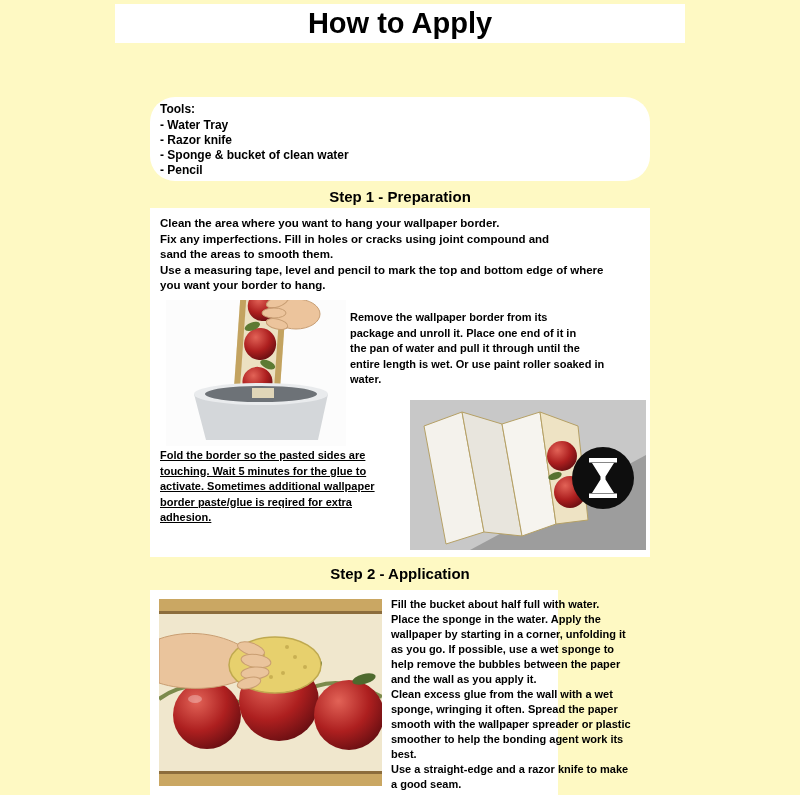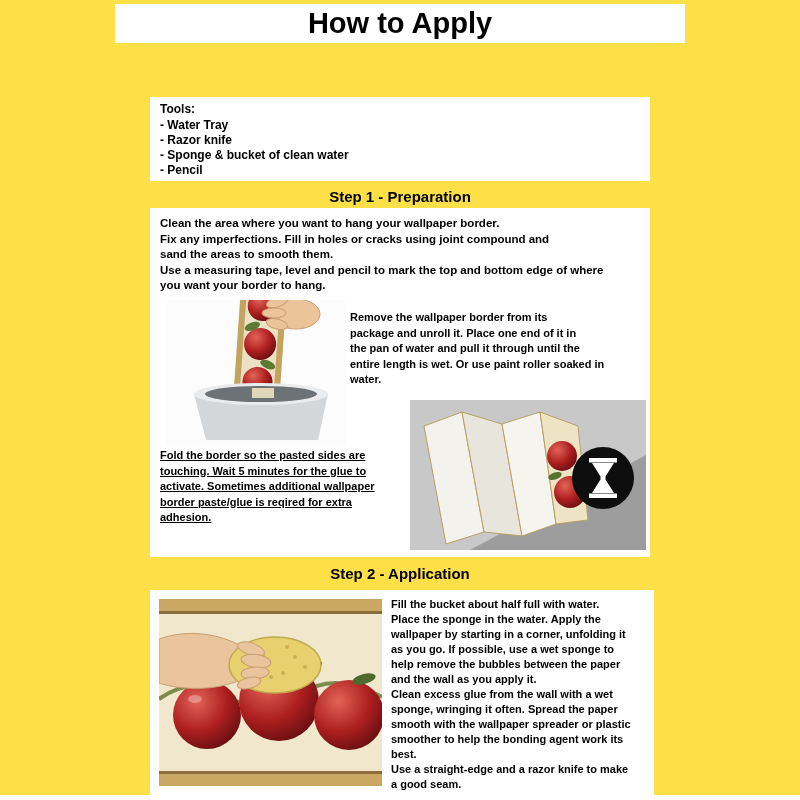--- a/index.html
+++ b/index.html
@@ -1,49 +1,49 @@
 <!DOCTYPE html>
 <html><head>
 <meta charset="utf-8">
 <style>
   * { margin:0; padding:0; box-sizing:border-box; }
   html,body { width:800px; height:800px; }
   .page {
     position:relative; width:800px; height:800px;
-    background:#fde047;
+    background:#fef9c3;
     font-family:"Liberation Sans", sans-serif;
     font-weight:bold; color:#000; overflow:hidden;
   }
   .panel { position:absolute; background:#fff; }
   .txt { position:absolute; white-space:pre-line; }
 
   #title1 { left:115px; top:4px; width:570px; height:39px;
             text-align:center; font-size:29px; line-height:39px; }
   #title2 { left:150px; top:49px; width:500px; height:41px;
             text-align:center; font-size:30px; line-height:41px; }
 
-  #tools-box { left:150px; top:97px; width:500px; height:84px; }
+  #tools-box { left:150px; top:97px; width:500px; height:84px;border-radius:25px; }
   .tools-heading { position:absolute; left:10px; top:5px; font-size:12px; }
   .tools-col { position:absolute; top:21px; font-size:12px; line-height:15px; }
   .tools-col.c1 { left:10px; }
   .tools-col.c2 { left:250px; }
 
   .step-bar { position:absolute; left:0; width:800px; text-align:center;
               font-size:15px; }
   #step1-bar { top:186px; height:21px; line-height:21px; }
   #step2-bar { top:562px; height:24px; line-height:24px; }
 
   #content1 { left:150px; top:208px; width:500px; height:349px; }
   #intro     { left:10px;  top:8px;   width:484px; font-size:11.5px; line-height:15.5px; }
   #img1      { position:absolute; left:16px;  top:92px;  width:180px; height:146px; }
   #soak-text { left:200px; top:102px; width:288px; font-size:11px; line-height:15.5px; }
   #fold-text { left:10px;  top:240px; width:250px; font-size:11px; line-height:15.5px;text-decoration:underline; }
   #img2      { position:absolute; left:260px; top:192px; width:236px; height:150px; }
 
-  #content2 { left:150px; top:590px; width:504px; height:205px; }
+  #content2 { left:150px; top:590px; width:408px; height:205px; }
   #img3       { position:absolute; left:9px; top:9px; width:223px; height:187px; }
   #step2-text { left:241px; top:7px; width:256px; font-size:11px; line-height:15px; }
 
   #bottom-strip { position:absolute; left:0; top:795px; width:800px; height:5px; background:#fff; }
 </style>
 </head>
 <body>
 
 <div class="page">
 

